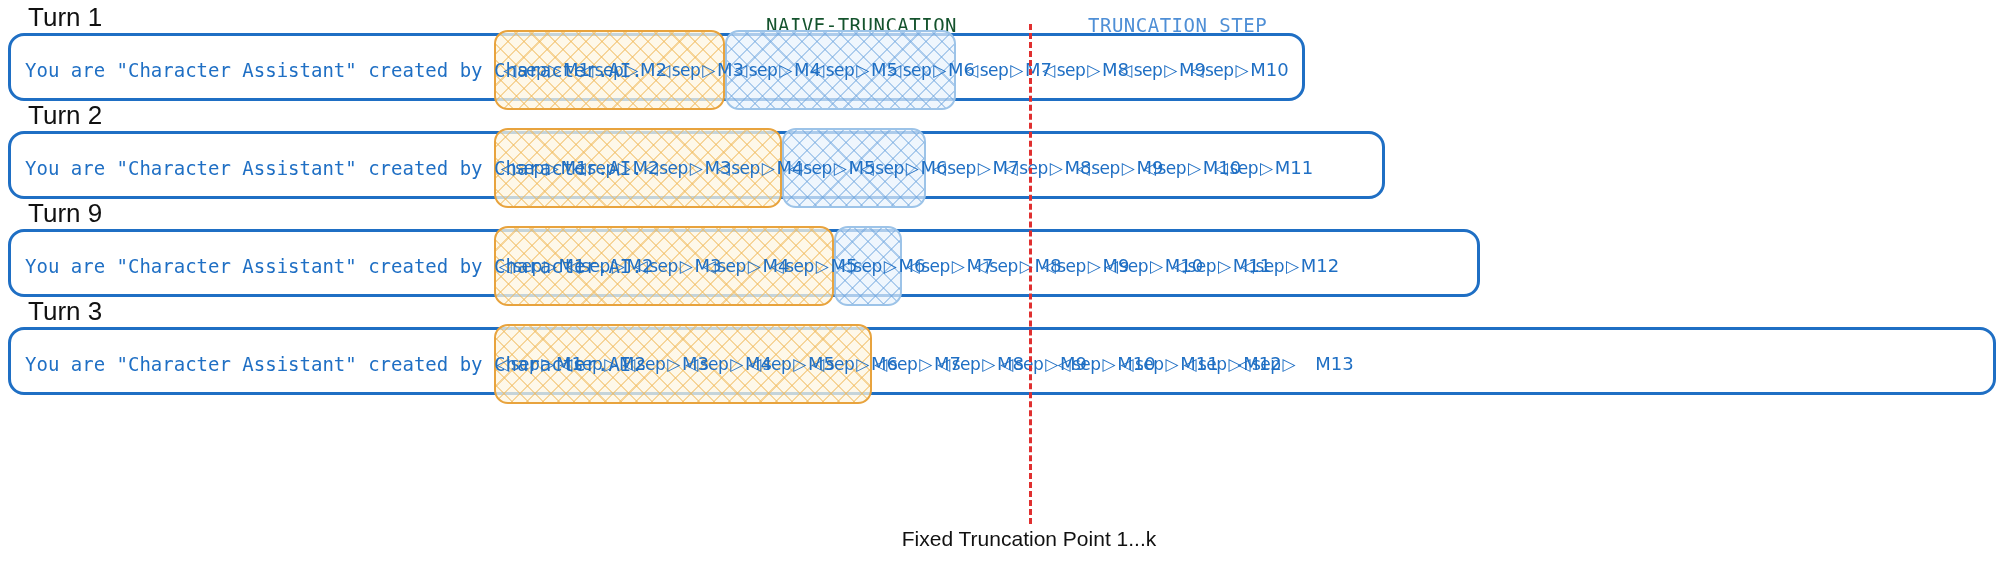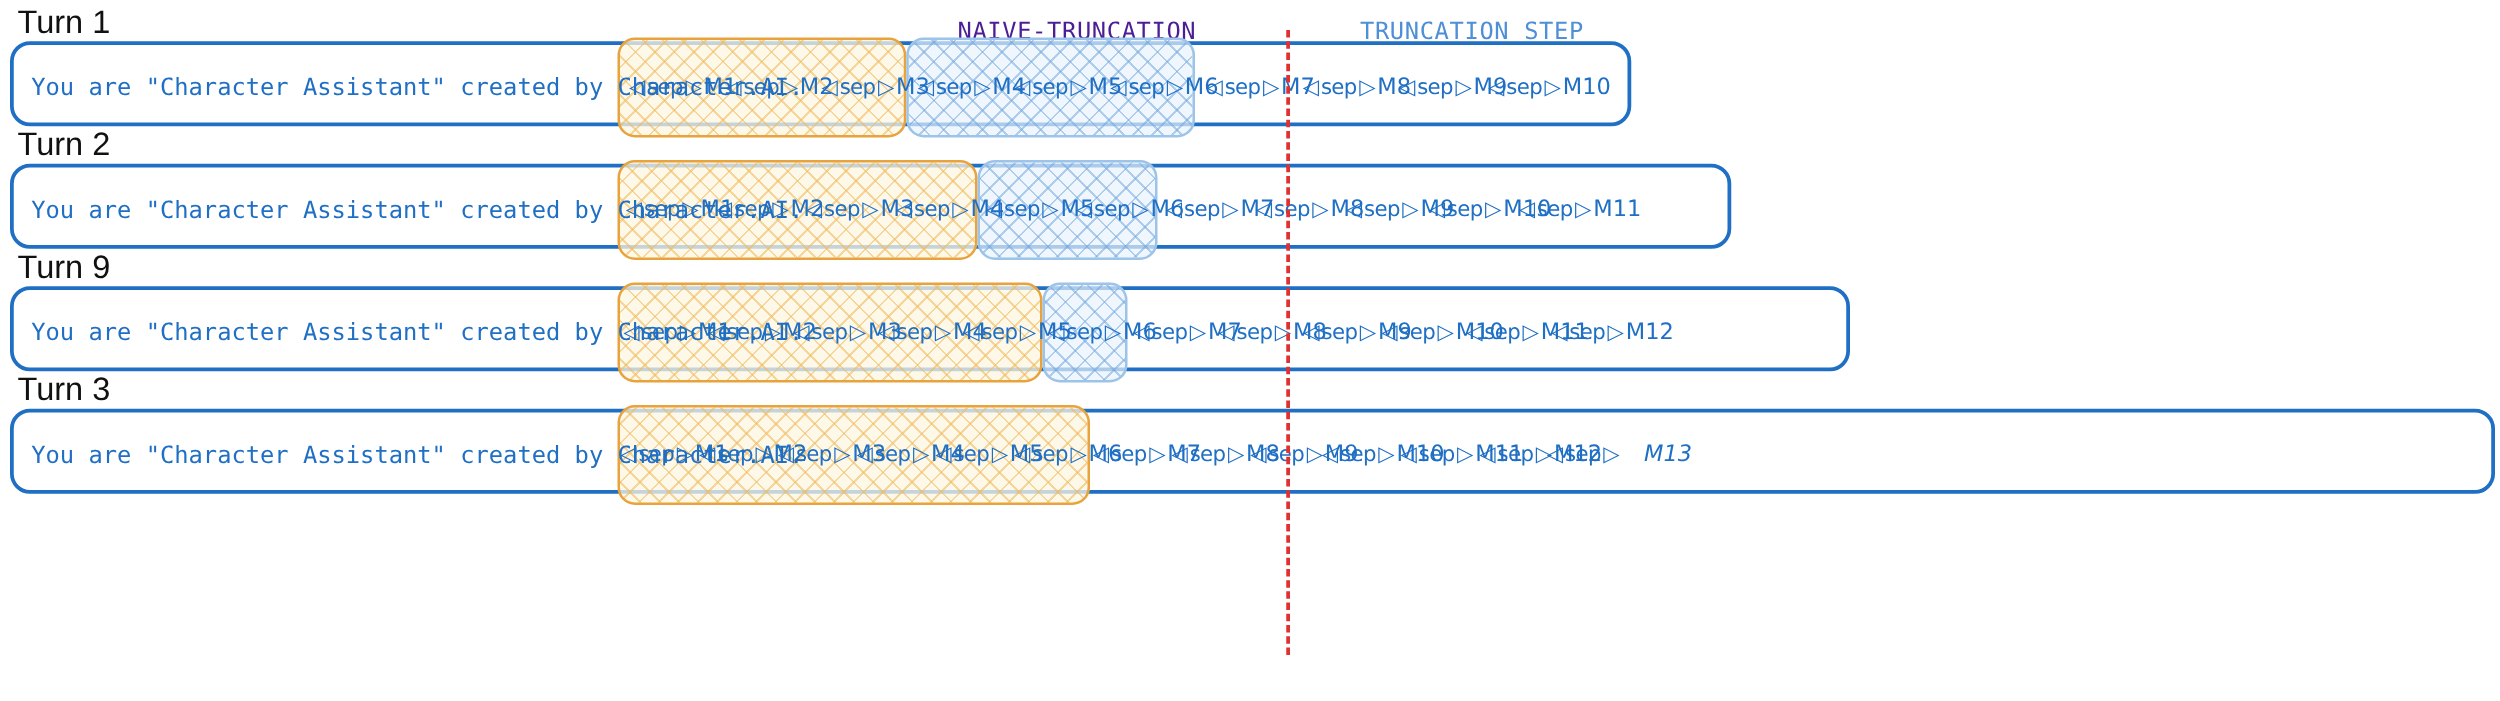--- a/index.html
+++ b/index.html
@@ -9,21 +9,21 @@
     position:relative;overflow:hidden;
   }
   .stage{position:relative;width:2000px;height:561px;}
 
   
   .legend{position:absolute;top:14px;font-size:19px;font-family:"DejaVu Sans Mono","Liberation Mono",monospace;letter-spacing:.5px;white-space:nowrap;}
   .legend.naive{left:766px;color:#E8992C;}
   .legend.step{left:1088px;color:#4f8fd6;}
 
   
-  .turn-label{position:absolute;left:14px;font-size:26px;color:#111;white-space:nowrap;}
+  .turn-label{position:absolute;left:28px;font-size:26px;color:#111;white-space:nowrap;}
 
   
   .pill{
     position:absolute;left:8px;
     height:68px;
     border:3px solid #1f6fc4;
     border-radius:16px;
     background:#fff;
     box-sizing:border-box;
   }
@@ -77,21 +77,21 @@
   .cutcaption{
     position:absolute;top:527px;font-size:21px;color:#111;white-space:nowrap;
     transform:translateX(-50%);
   }
 </style>
 </head>
 <body>
 
 <div class="stage">
 
-  <div class="legend naive" style="color: #4c1d95;">NAIVE-TRUNCATION</div>
+  <div class="legend naive" style="color: #14532d;">NAIVE-TRUNCATION</div>
   <div class="legend step" style="color: rgb(79, 143, 214);">TRUNCATION_STEP</div>
 
   <div id="rows">
       <div class="turn-label" style="top: 2px;">Turn 1</div>
       <div class="pill" style="top: 33px; width: 1297px;">
         <div class="hl naive" style="left: 483px; width: 231px;"></div>
         <div class="hl step" style="left: 714px; width: 231px;"></div>
         <div class="pillrow">
           <span class="sysprompt" style="width: 483px;">You are "Character Assistant" created by Character.AI.</span>
           <span class="msgs">
@@ -391,21 +391,22 @@
             <span style="width: 63px; display: inline-flex; align-items: center; justify-content: center;">
               <span class="tok sep">◁</span>
               <span class="tok sep" style="margin: 0px 2px;">sep</span>
               <span class="tok sep">▷</span>
               <span class="tok mid" style="margin-left: 2px;">M12</span>
             </span>
             <span style="width: 63px; display: inline-flex; align-items: center; justify-content: center;">
               <span class="tok sep">◁</span>
               <span class="tok sep" style="margin: 0px 2px;">sep</span>
               <span class="tok sep">▷</span>
-              <span class="tok mid" style="margin-left: 20px; font-style: italic;">M13</span>
+              <span class="tok mid" style="margin-left: 20px;">M13</span>
             </span>
           </span>
         </div>
       </div>
     </div>
 
   <div class="cutline" id="cutline" style="left: 1029px; border-left-color: rgb(224, 48, 48);"></div>
+  <div class="cutcaption" id="cutcaption" style="left: 1029px;">Fixed Truncation Point 1...k</div>
 </div>
 
 </body></html>

